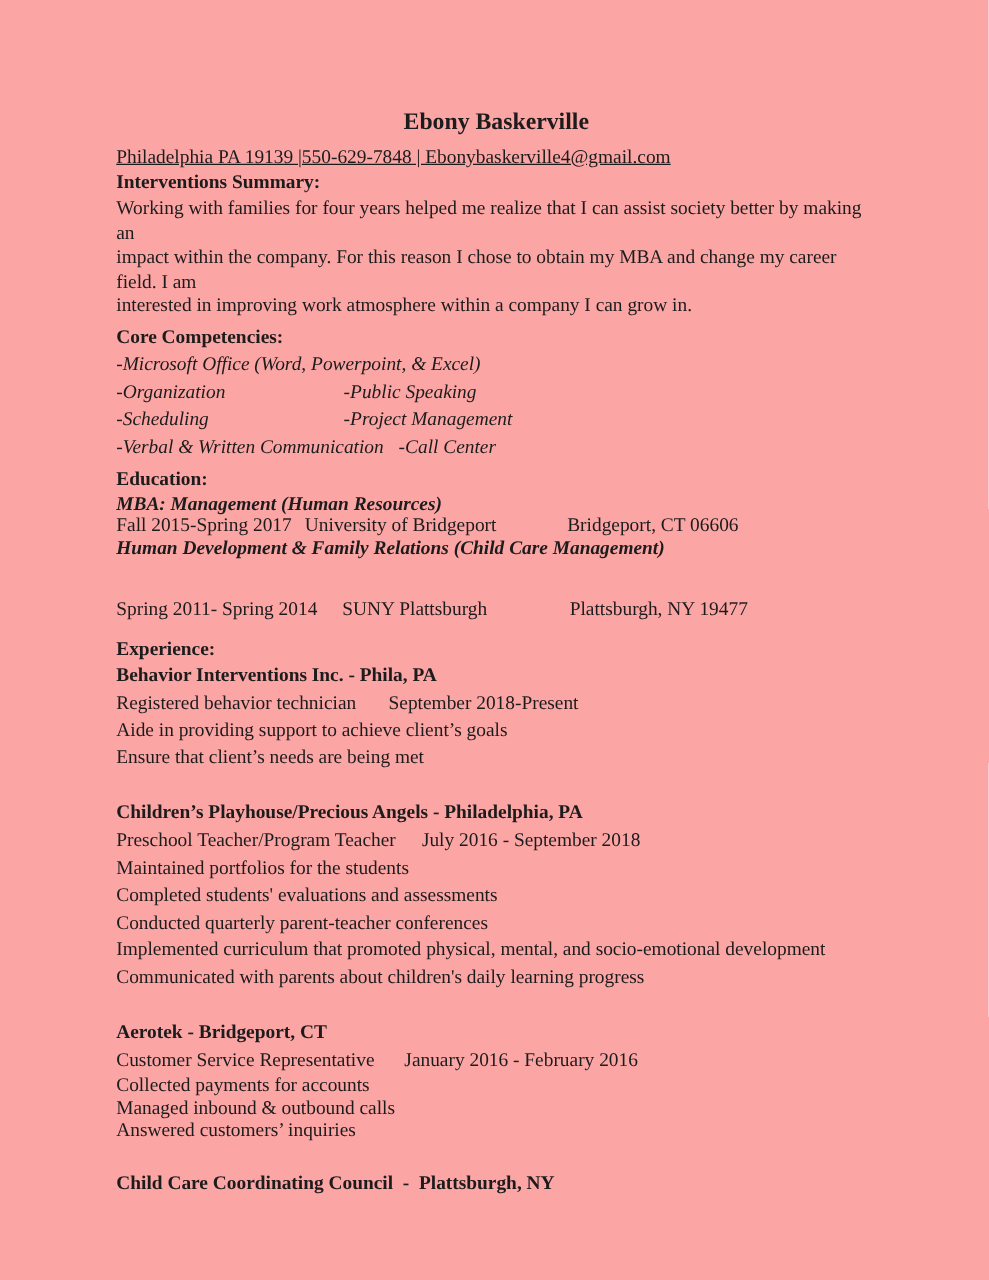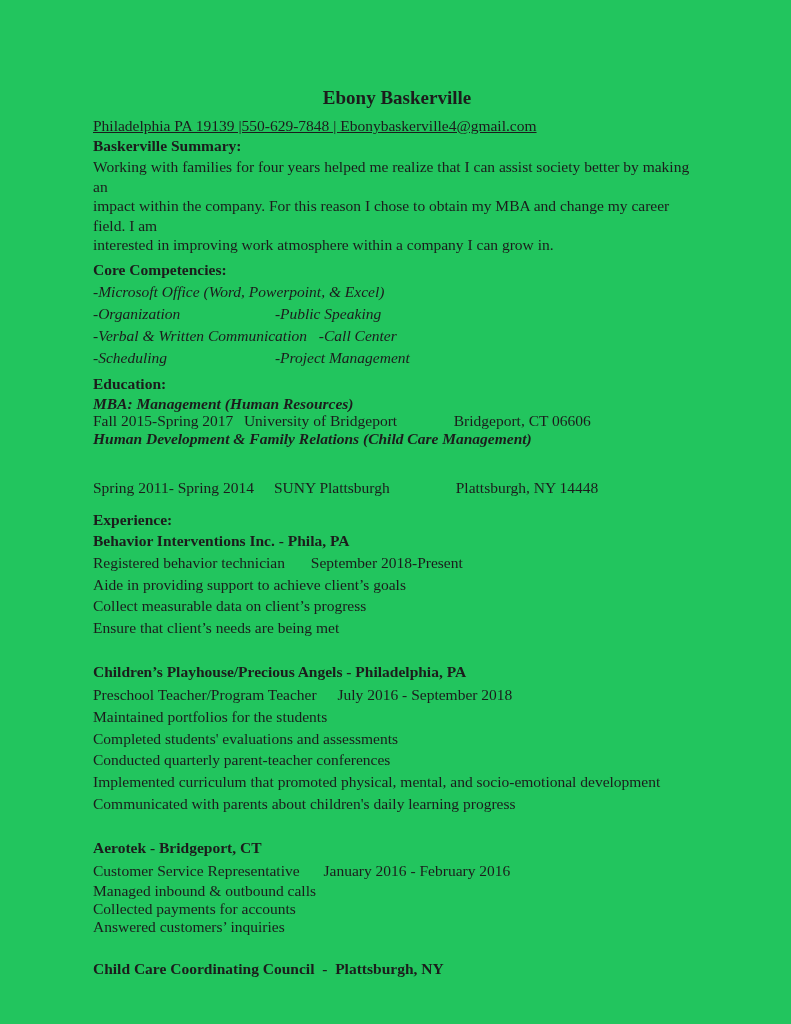--- a/index.html
+++ b/index.html
@@ -5,21 +5,21 @@
   html, body {
     margin: 0;
     padding: 0;
     background: #ffffff;
   }
   .page {
     position: relative;
     width: 791px;
     height: 1024px;
     box-sizing: border-box;
-    background: #22c55e;
+    background: #fca5a5;
     color: #1c1c1c;
     font-family: "Liberation Serif", "DejaVu Serif", serif;
     font-size: 15.5px;
     padding: 86px 90px 0 93px;
     overflow: hidden;
   }
   .doc-title {
     font-size: 19px;
     font-weight: bold;
     text-align: center;
@@ -68,73 +68,72 @@
 </style>
 </head>
 <body>
 
 <div class="page">
 
   <h1 class="doc-title">Ebony Baskerville</h1>
 
   <div class="contact-line">Philadelphia PA 19139 |550-629-7848 | Ebonybaskerville4@gmail.com</div>
 
-  <div class="sec-heading">Baskerville Summary:</div>
+  <div class="sec-heading">Interventions Summary:</div>
   <div class="summary-block">
     <div class="summary-line">Working with families for four years helped me realize that I can assist society better by making an</div>
     <div class="summary-line">impact within the company. For this reason I chose to obtain my MBA and change my career field. I am</div>
     <div class="summary-line">interested in improving work atmosphere within a company I can grow in.</div>
   </div>
 
   <div class="sec-heading comp-heading">Core Competencies:</div>
   <div>
     <div class="comp-row">
       <span>-Microsoft Office (Word, Powerpoint, &amp; Excel)</span>
     </div>
     <div class="comp-row">
       <span class="comp-left">-Organization</span>
       <span>-Public Speaking</span>
     </div>
     <div class="comp-row">
+      <span class="comp-left">-Scheduling</span>
+      <span>-Project Management</span>
+    </div>
+    <div class="comp-row">
       <span class="comp-left">-Verbal &amp; Written Communication</span>
       <span>-Call Center</span>
-    </div>
-    <div class="comp-row">
-      <span class="comp-left">-Scheduling</span>
-      <span>-Project Management</span>
     </div>
   </div>
 
   <div class="sec-heading edu-heading">Education:</div>
   <div>
     <div class="edu-line edu-degree">MBA: Management (Human Resources)</div>
     <div class="edu-line">
       <span class="edu-col edu1-dates">Fall 2015-Spring 2017</span>
       <span class="edu-col edu1-school">University of Bridgeport</span>
       <span>Bridgeport, CT 06606</span>
     </div>
     <div class="edu-line edu-degree">Human Development &amp; Family Relations (Child Care Management)</div>
     <div class="edu-line">
       <span class="edu-col edu2-dates">Spring 2011- Spring 2014</span>
       <span class="edu-col edu2-school">SUNY Plattsburgh</span>
-      <span>Plattsburgh, NY 14448</span>
+      <span>Plattsburgh, NY 19477</span>
     </div>
   </div>
 
   <div class="sec-heading exp-heading">Experience:</div>
 
   <div>
     <div class="company">Behavior Interventions Inc. - Phila, PA</div>
     <div class="role-line">
       <span class="role-title-wide">Registered behavior technician</span>
       <span>September 2018-Present</span>
     </div>
     <div>
       <div class="bullet-line">Aide in providing support to achieve client’s goals</div>
-      <div class="bullet-line">Collect measurable data on client’s progress</div>
       <div class="bullet-line">Ensure that client’s needs are being met</div>
     </div>
   </div>
 
   <div>
     <div class="company company-gap">Children’s Playhouse/Precious Angels - Philadelphia, PA</div>
     <div class="role-line">
       <span class="role-title-mid">Preschool Teacher/Program Teacher</span>
       <span>July 2016 - September 2018</span>
     </div>
@@ -147,22 +146,22 @@
     </div>
   </div>
 
   <div>
     <div class="company company-gap">Aerotek - Bridgeport, CT</div>
     <div class="role-line">
       <span class="role-title-tight">Customer Service Representative</span>
       <span>January 2016 - February 2016</span>
     </div>
     <div>
+      <div class="bullet-line-tight">Collected payments for accounts</div>
       <div class="bullet-line-tight">Managed inbound &amp; outbound calls</div>
-      <div class="bullet-line-tight">Collected payments for accounts</div>
       <div class="bullet-line-tight">Answered customers’ inquiries</div>
     </div>
   </div>
 
   <div>
     <div class="company company-gap">Child Care Coordinating Council  -  Plattsburgh, NY</div>
   </div>
 
 </div>
 

